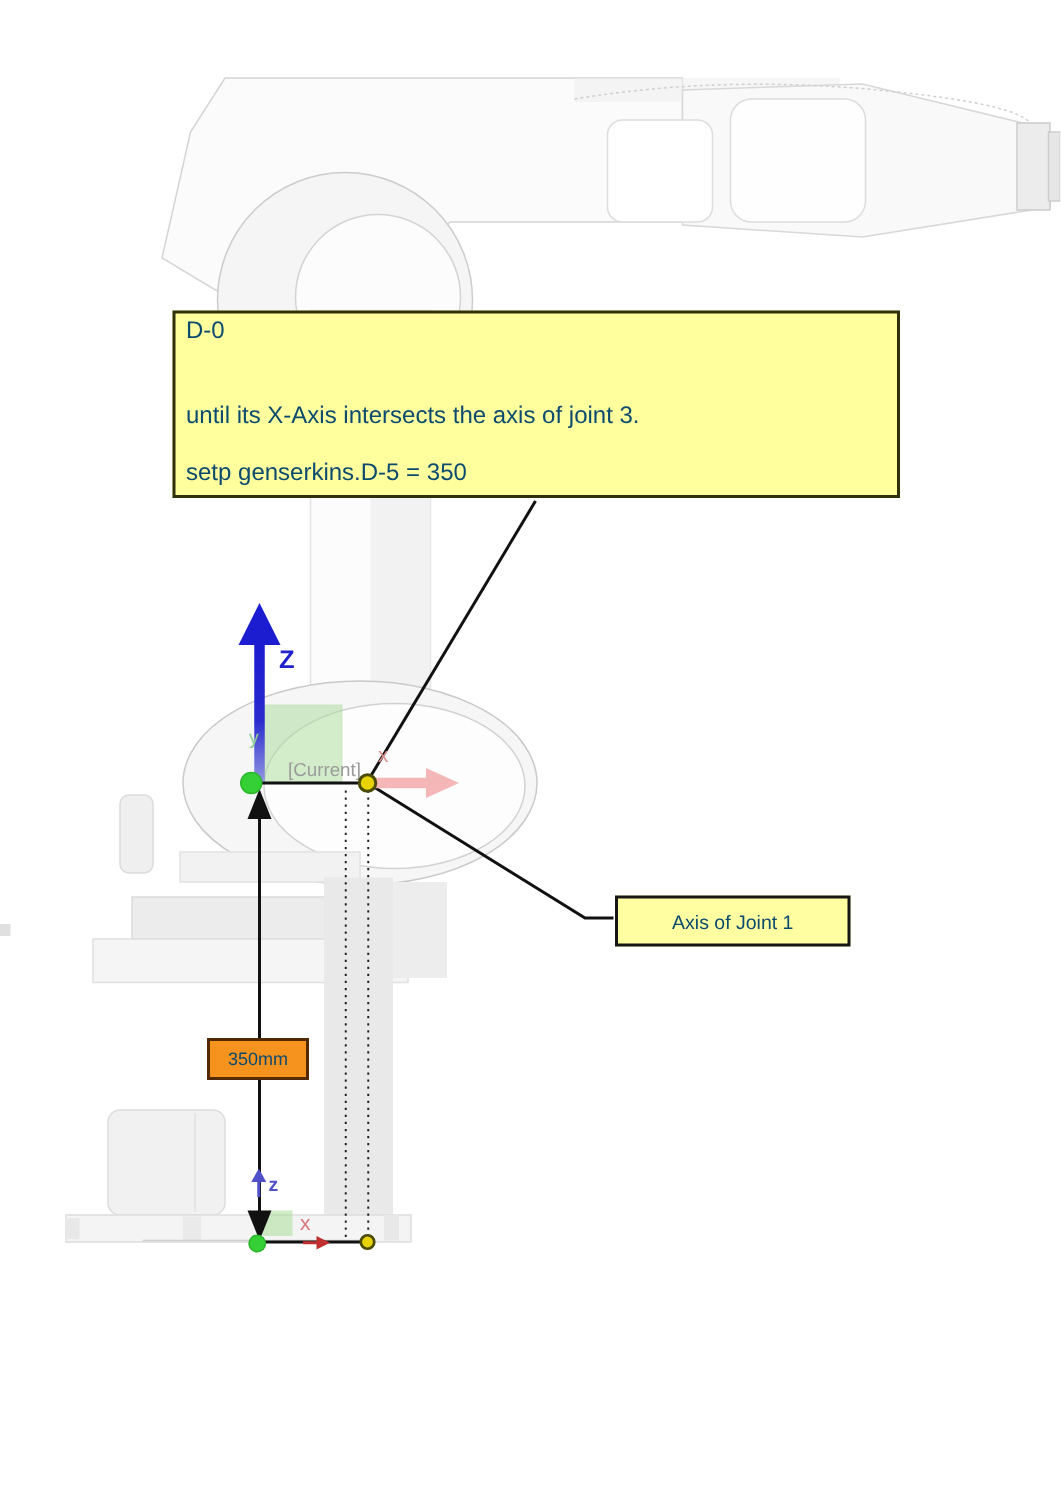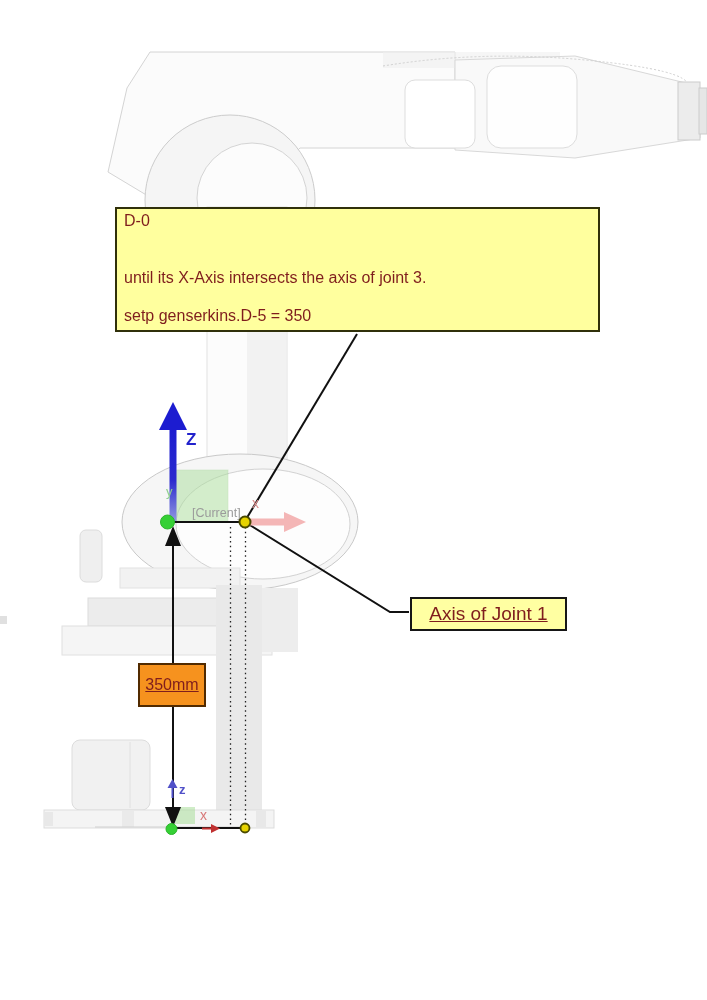--- a/index.html
+++ b/index.html
@@ -1,29 +1,29 @@
 <!DOCTYPE html>
 <html><head>
 <meta charset="utf-8">
 <style>
   html,body{margin:0;padding:0;background:#fff;}
   body{font-family:"Liberation Sans","DejaVu Sans",sans-serif;}
   #stage{position:relative;width:707px;height:1000px;background:#ffffff;overflow:hidden;}
   #diagram-svg{position:absolute;left:0;top:0;}
-  .callout{position:absolute;box-sizing:border-box;color:#7f1d1d;text-decoration:underline;}
+  .callout{position:absolute;box-sizing:border-box;color:#0c4a6e;}
   .note-box{left:115px;top:207px;width:485px;height:125px;background:#ffff9e;border:2px solid #30300a;}
   .note-box div{position:absolute;left:7px;white-space:pre;font-size:16px;line-height:18px;}
   .nb-title{top:3px;}
   .nb-l1{top:42px;}
   .nb-l2{top:60px;}
   .nb-cmd{top:98px;}
   .joint-box{left:410px;top:597px;width:157px;height:34px;background:#ffffa2;border:2px solid #161616;
-             display:flex;align-items:center;justify-content:center;font-size:19px;}
-  .dim-box{left:138px;top:663px;width:68px;height:44px;background:#f6921e;border:2px solid #512a00;
-           display:flex;align-items:center;justify-content:center;font-size:16px;}
+             display:flex;align-items:center;justify-content:center;font-size:13px;}
+  .dim-box{left:138px;top:692px;width:68px;height:28px;background:#f6921e;border:2px solid #512a00;
+           display:flex;align-items:center;justify-content:center;font-size:12px;}
   svg text{font-family:"Liberation Sans","DejaVu Sans",sans-serif;}
 </style>
 </head>
 <body>
 
 <div id="stage">
 
   <svg id="diagram-svg" width="707" height="1000" viewBox="0 0 707 1000">
     <defs>
       <linearGradient id="zfade" gradientUnits="userSpaceOnUse" x1="0" y1="430" x2="0" y2="521">

